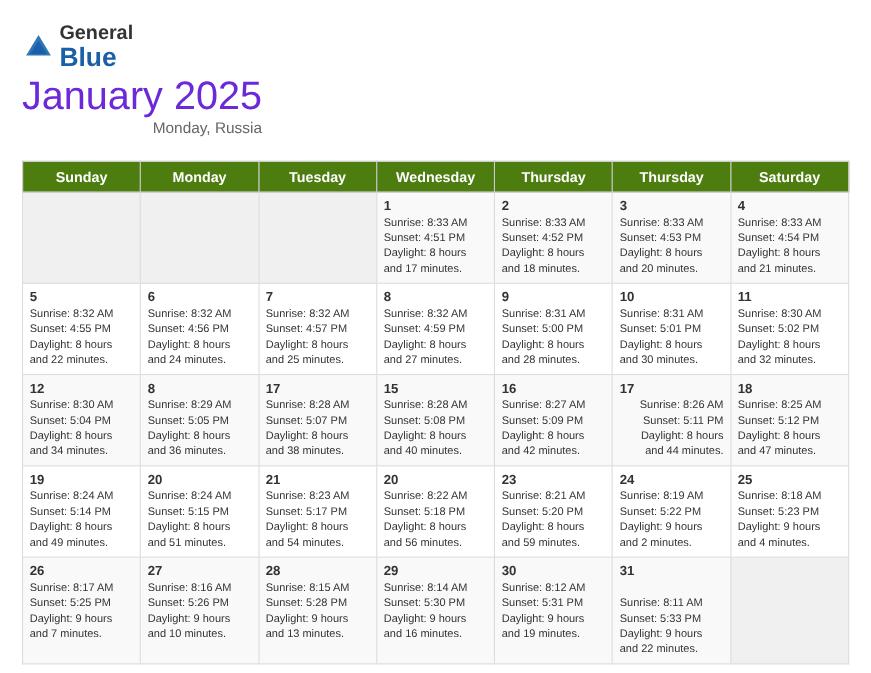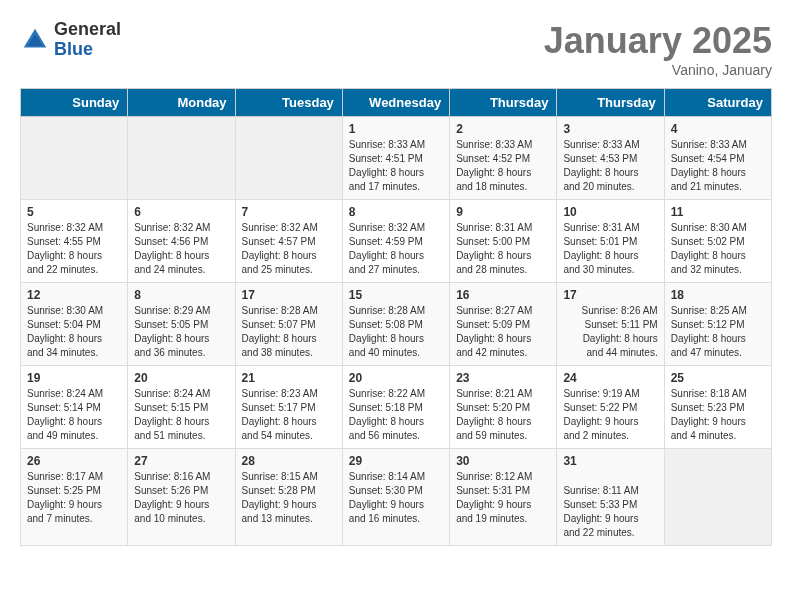--- a/index.html
+++ b/index.html
@@ -7,70 +7,71 @@
       font-family: Arial, sans-serif;
       background: #fff;
       width: 792px;
       min-height: 612px;
       padding: 20px;
     }
     .header {
       display: flex;
       align-items: flex-start;
       justify-content: space-between;
-      margin-bottom: 10px;
+      margin-bottom: 22px;
+      flex-direction: column;
     }
     .logo {
       display: flex;
       align-items: center;
     }
     .logo-text {
       display: flex;
       flex-direction: column;
       line-height: 1.1;
     }
     .logo-general {
       font-size: 18px;
       font-weight: bold;
       color: #333;
     }
     .logo-blue {
-      font-size: 18px;
+      font-size: 24px;
       font-weight: bold;
       color: #1a5fa8;
     }
     .logo-icon {
       width: 30px;
       height: 30px;
       margin-right: 4px;
     }
     .title-block {
       text-align: right;
     }
     .month-title {
       font-size: 36px;
-      font-weight: 700;
-      color: #737373;
+      font-weight: 400;
+      color: #6d28d9;
     }
     .location {
       font-size: 14px;
       color: #666;
     }
     .calendar {
       width: 100%;
       border-collapse: collapse;
       border: 1px solid #ccc;
     }
     .calendar th {
-      background-color: #0369a1;
+      background-color: #4d7c0f;
       color: #fff;
       font-size: 13px;
       font-weight: bold;
       padding: 6px 8px;
-      text-align: right;
+      text-align: center;
       border: 1px solid #ccc;
     }
     .calendar td {
       vertical-align: top;
       padding: 5px 6px;
       border: 1px solid #ddd;
       font-size: 10.5px;
       color: #333;
       width: 14.28%;
       min-height: 80px;
@@ -106,21 +107,21 @@
       <polygon points="20,5 35,30 5,30" fill="#2e75b6"></polygon>
       <polygon points="20,12 30,28 10,28" fill="#1a5fa8"></polygon>
     </svg>
     <div class="logo-text">
       <span class="logo-general">General</span>
       <span class="logo-blue">Blue</span>
     </div>
   </div>
   <div class="title-block">
     <div class="month-title">January 2025</div>
-    <div class="location">Vanino, January</div>
+    <div class="location">Monday, Russia</div>
   </div>
 </div>
 
 <table class="calendar">
   <thead>
     <tr>
     <th>Sunday</th>
         <th>Monday</th>
         <th>Tuesday</th>
         <th>Wednesday</th>
@@ -296,21 +297,21 @@
         </td>
         <td>
           <span class="day-number">23</span>
           <div class="day-info" style="white-space: pre-line;">Sunrise: 8:21 AM
 Sunset: 5:20 PM
 Daylight: 8 hours
 and 59 minutes.</div>
         </td>
         <td>
           <span class="day-number">24</span>
-          <div class="day-info" style="white-space: pre-line;">Sunrise: 9:19 AM
+          <div class="day-info" style="white-space: pre-line;">Sunrise: 8:19 AM
 Sunset: 5:22 PM
 Daylight: 9 hours
 and 2 minutes.</div>
         </td>
         <td>
           <span class="day-number">25</span>
           <div class="day-info" style="white-space: pre-line;">Sunrise: 8:18 AM
 Sunset: 5:23 PM
 Daylight: 9 hours
 and 4 minutes.</div>

